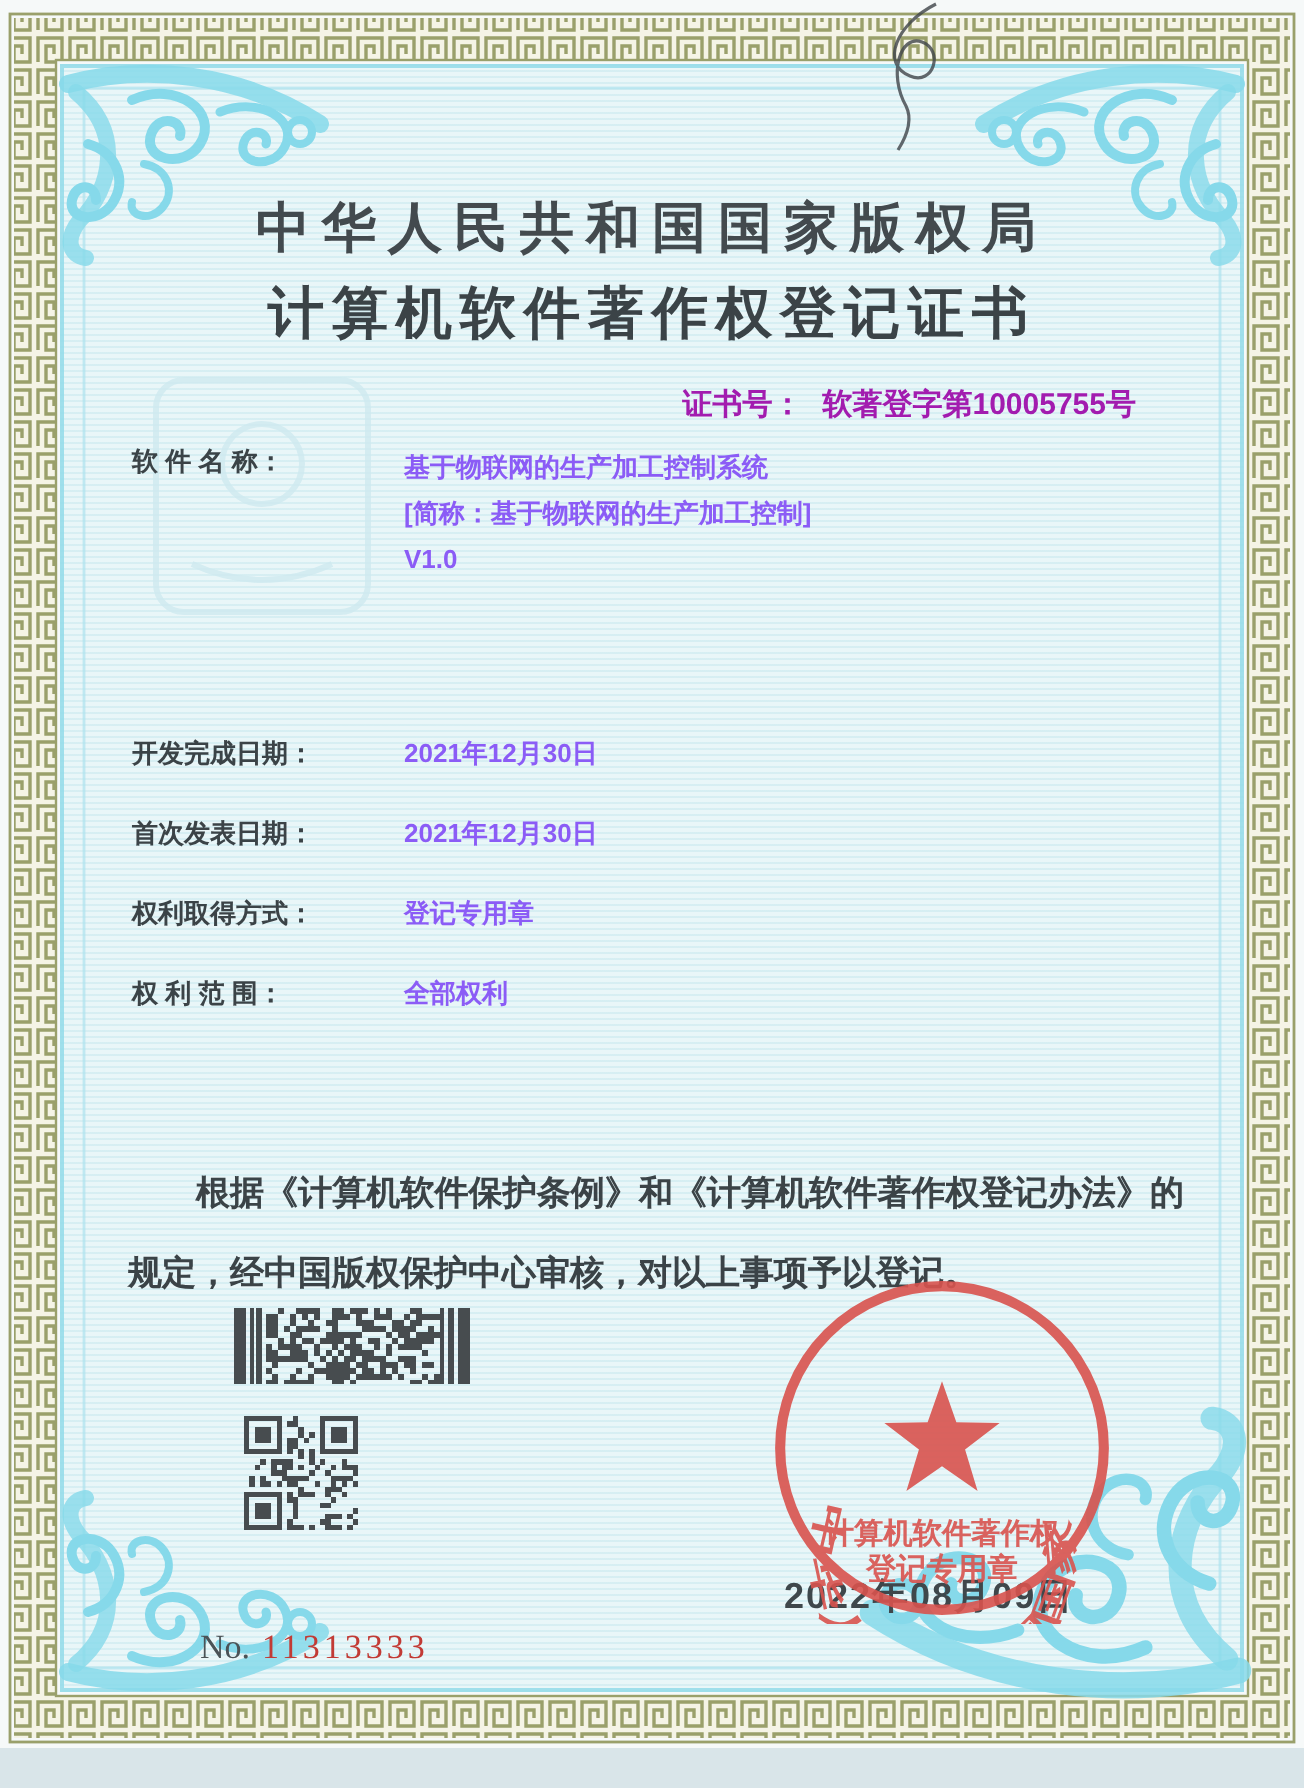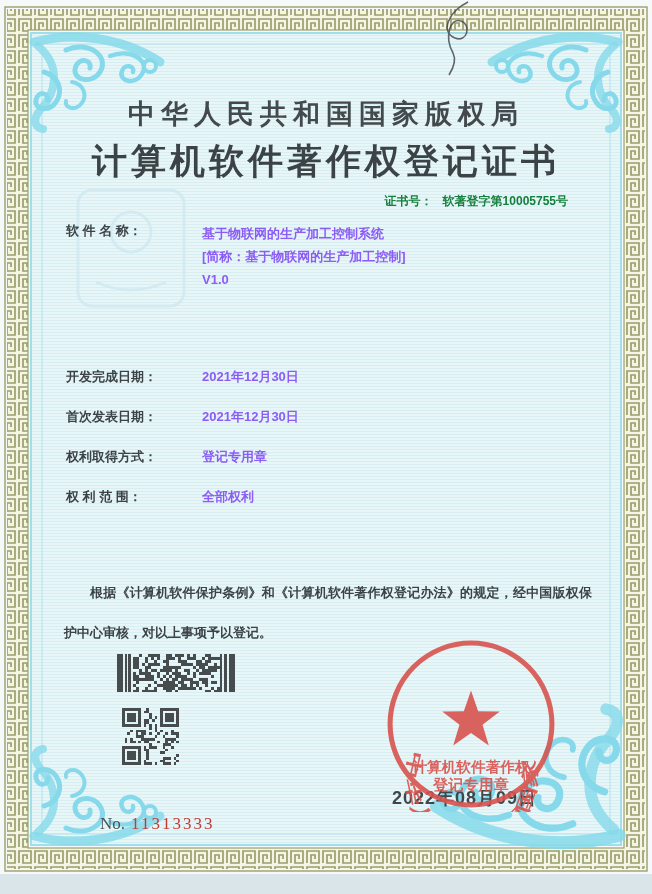--- a/index.html
+++ b/index.html
@@ -19,36 +19,36 @@
   .content{position:absolute;left:0;top:0;width:652px;height:894px;z-index:3;color:#3b4347;}
 
   .authority{
     position:absolute;top:96px;left:0;width:100%;text-align:center;
     font-family:"Liberation Serif","DejaVu Serif",serif;
     font-size:27px;font-weight:bold;letter-spacing:6px;color:#434a4e;white-space:nowrap;
   }
   .cert-title{
     position:absolute;top:138px;left:0;width:100%;text-align:center;
     font-family:"Liberation Serif","DejaVu Serif",serif;
-    font-size:35px;font-weight:bold;letter-spacing:4px;color:#3b4347;white-space:nowrap;
+    font-size:28px;font-weight:bold;letter-spacing:4px;color:#3b4347;white-space:nowrap;
   }
   .cert-no{
     position:absolute;top:193px;right:84px;
-    font-size:12px;font-weight:bold;color:#15803d;white-space:nowrap;
+    font-size:15px;font-weight:bold;color:#a21caf;white-space:nowrap;
   }
   .cert-no .lbl{margin-right:10px;}
 
   .field-row{position:absolute;left:66px;font-size:13px;font-weight:bold;white-space:nowrap;}
   .field-row .flabel{display:inline-block;width:136px;vertical-align:top;color:#3b4347;}
   .field-row .fvalue{display:inline-block;vertical-align:top;color:#8b5cf6;}
   .field-row .fvalue .vline{display:block;line-height:23px;}
 
   .statement{
     position:absolute;left:64px;top:560px;width:528px;
-    font-size:13px;font-weight:bold;line-height:40px;
+    font-size:17px;font-weight:bold;line-height:40px;
     text-indent:2em;text-align:justify;color:#3b4347;
   }
 
   .barcode{position:absolute;left:117px;top:654px;width:118px;height:38px;}
   .qrcode{position:absolute;left:122px;top:708px;width:57px;height:57px;}
 
   .serial{
     position:absolute;left:100px;top:782px;
     font-family:"Liberation Serif","DejaVu Serif",serif;
     font-size:17px;color:#4b5357;white-space:nowrap;margin-top:32px;

